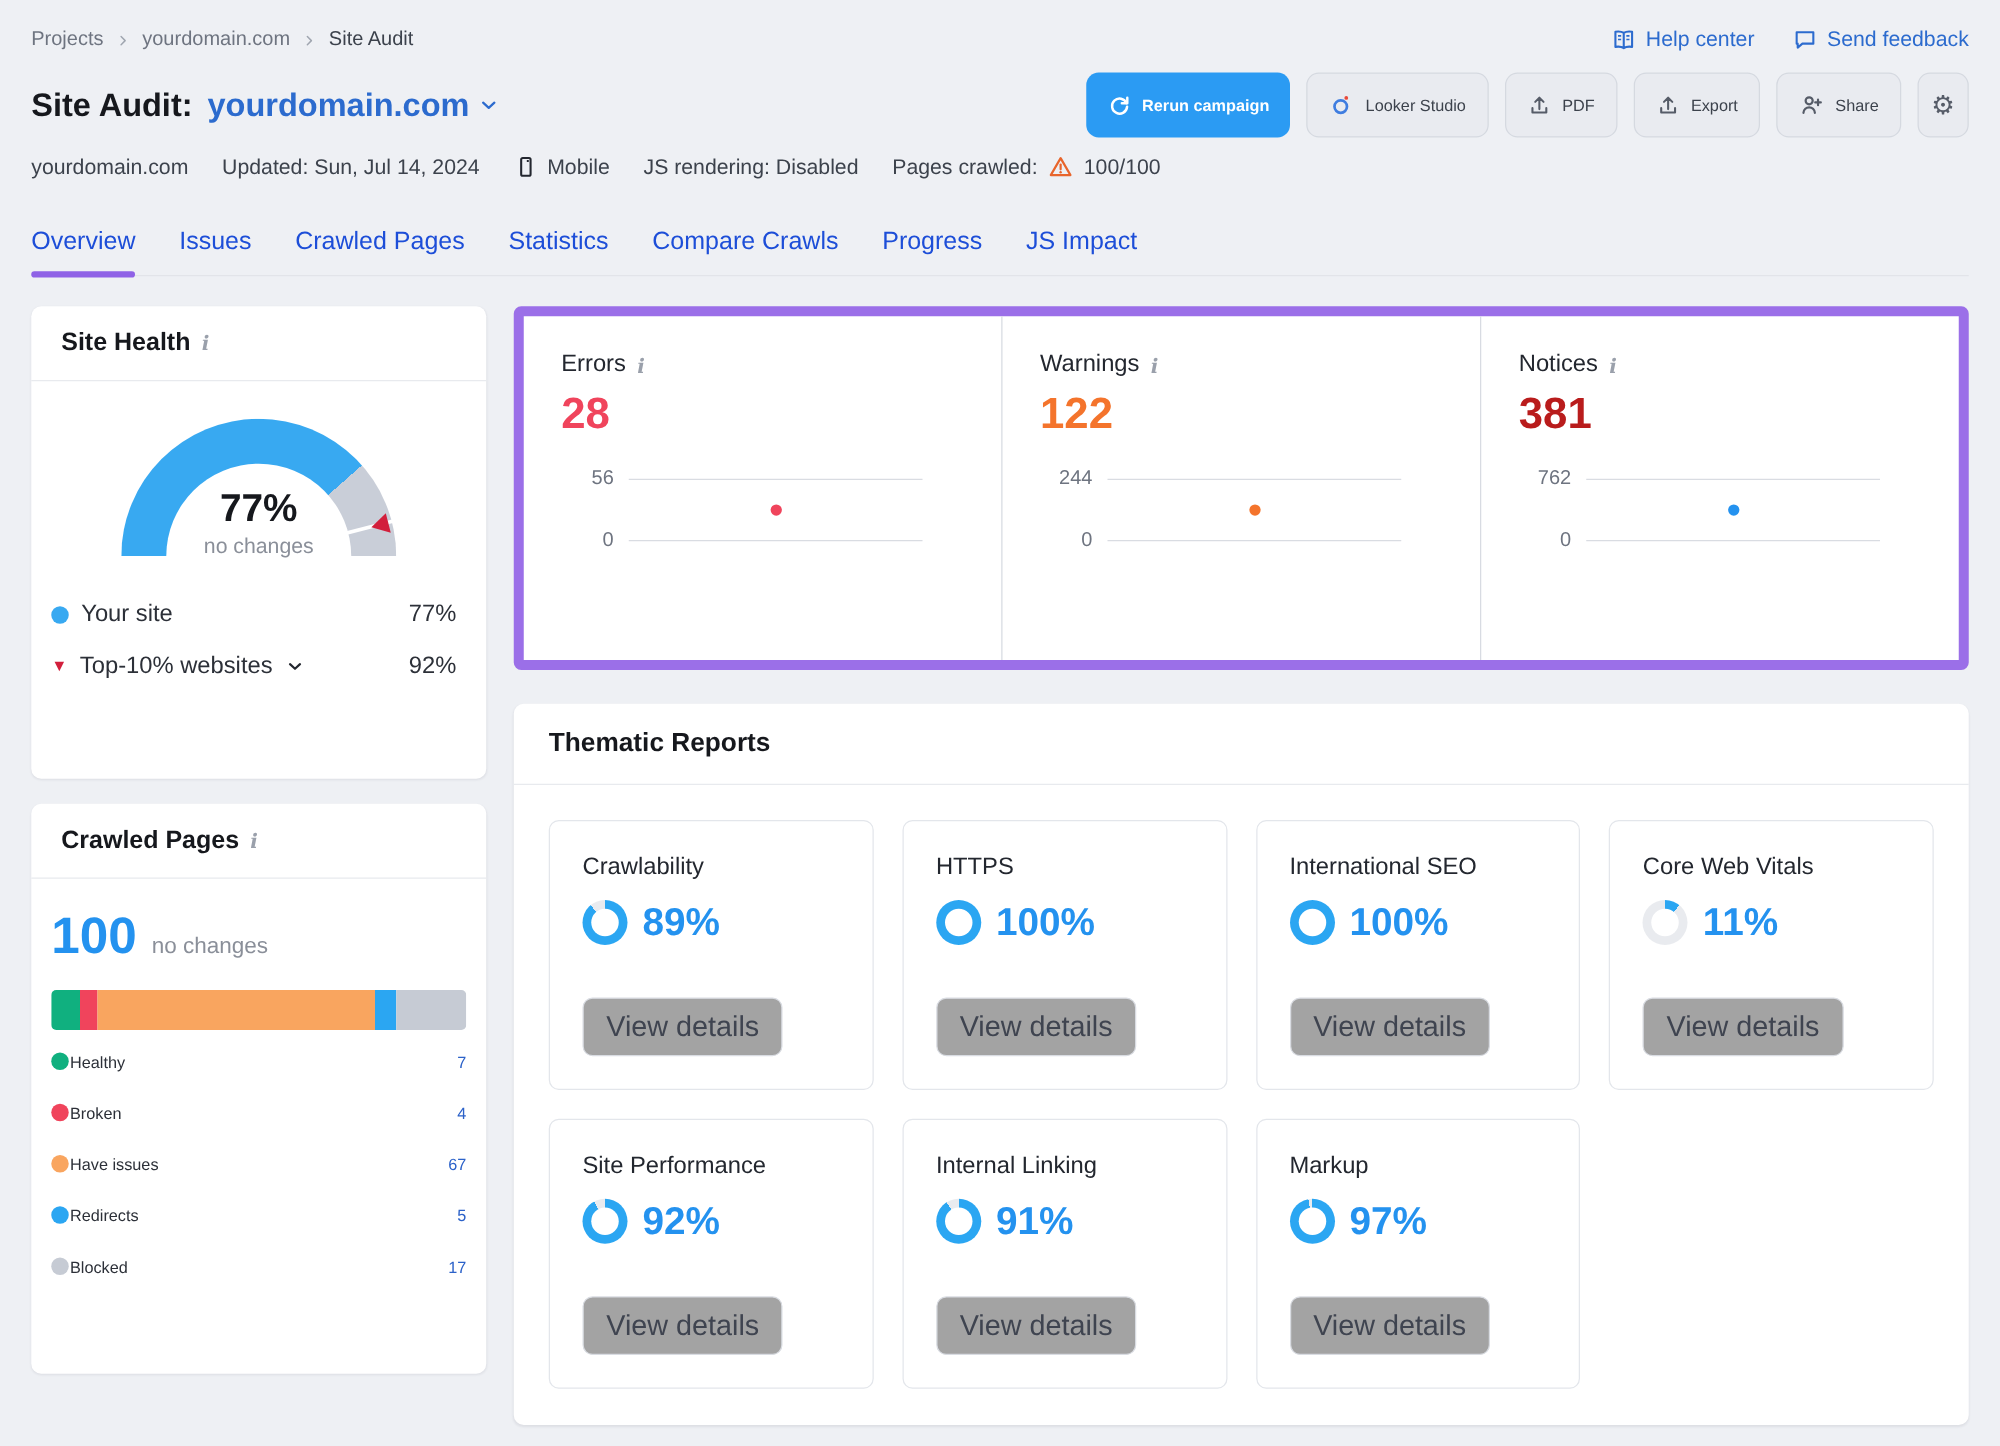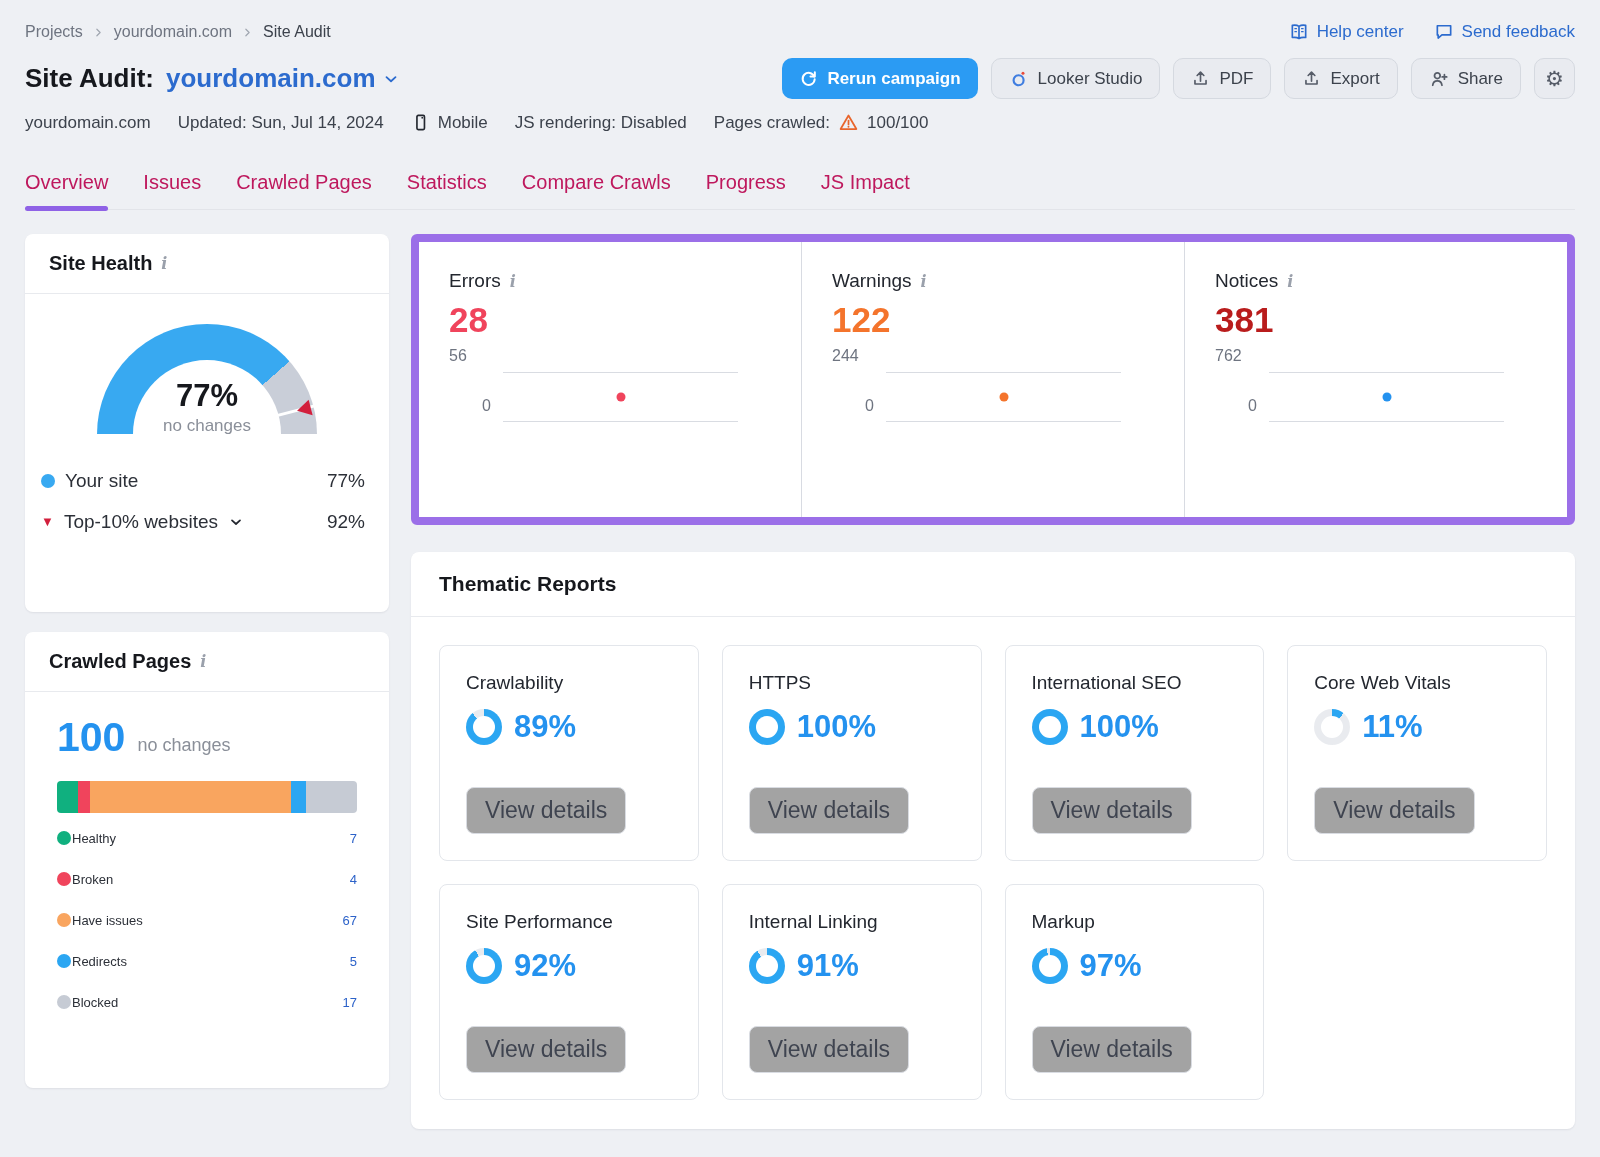--- a/index.html
+++ b/index.html
@@ -18,33 +18,33 @@
   .crumbs .crumb-last { color:#3c424c; }
   .crumbs svg { display:block; }
   .top-links { margin-left:auto; display:flex; gap:30px; }
   .top-link { display:flex; align-items:center; gap:8px; color:#2c6bce; font-size:17px; cursor:pointer; }
 
   
   .title-row { margin-top:16px; display:flex; align-items:center; }
   .page-title { font-size:26px; font-weight:bold; color:#16181d; }
   .title-domain { display:flex; align-items:center; gap:6px; margin-left:12px; color:#2c6bce; font-size:26px; font-weight:bold; cursor:pointer; }
   .btns { margin-left:auto; display:flex; gap:13px; align-items:center; }
-  .btn { display:flex; align-items:center; gap:9px; height:41px; padding:0 17px; border-radius:10px; font-size:17px; cursor:pointer; }
+  .btn { display:flex; align-items:center; gap:9px; height:52px; padding:0 17px; border-radius:10px; font-size:13px; cursor:pointer; }
   .btn-primary { background:#2b9bf3; color:#fff; font-weight:bold; }
   .btn-sec { background:#e9ebf0; border:1px solid #d5d9e0; color:#3c424c; }
   .btn-icon { width:41px; padding:0; justify-content:center; }
   .gear:after { content:"⚙"; font-size:21px; color:#565c68; }
 
   
   .meta-row { margin-top:13px; display:flex; align-items:center; gap:27px; font-size:17px; color:#3c424c; }
   .meta-item { display:flex; align-items:center; gap:8px; }
 
   
   .tabs { margin-top:38px; display:flex; gap:35px; border-bottom:1px solid #e2e4e9; padding:0; }
-  .tab { font-size:20px; color:#be185d; padding-bottom:15px; position:relative; cursor:pointer; }
+  .tab { font-size:20px; color:#1d4ed8; padding-bottom:15px; position:relative; cursor:pointer; }
   .tab.active:after { content:""; position:absolute; left:0; right:0; bottom:-2px; height:5px; border-radius:3px; background:#8f62e6; }
 
   
   .content { display:flex; gap:22px; padding:24px 25px 0 25px; }
   .left-col { width:364px; flex:none; display:flex; flex-direction:column; gap:20px; }
   .right-col { flex:1; display:flex; flex-direction:column; gap:27px; }
   .card { background:#fff; border-radius:8px; box-shadow:0 1px 2px rgba(25,30,45,.08); }
   .card-head { display:flex; align-items:center; gap:9px; padding:18px 24px; font-size:20px; font-weight:bold; border-bottom:1px solid #e8eaee; }
   .info { font-family:"DejaVu Serif",serif; font-style:italic; font-weight:bold; color:#9aa0ab; font-size:16px; cursor:pointer; }
   .info:after { content:"i"; }
@@ -61,38 +61,38 @@
   .gauge-score { font-size:31px; font-weight:bold; color:#16181d; }
   .gauge-change { font-size:17px; color:#8a8f99; margin-top:2px; }
   .sh-legend { padding:4px 24px 24px 16px; }
   .sh-row { display:flex; align-items:center; gap:10px; height:41px; font-size:19px; color:#2c3038; }
   .sh-val { margin-left:auto; color:#2c3038; }
   .dot14 { width:14px; height:14px; border-radius:50%; flex:none; }
   .tri-down { color:#d21f3c; font-size:13px; line-height:1; }
 
   
   .cp-card { height:456px; }
-  .cp-body { padding:22px 32px; }
+  .cp-body { padding:22px 16px; }
   .cp-total-row { display:flex; align-items:baseline; gap:12px; }
   .cp-total { font-size:41px; font-weight:bold; color:#2492ef; }
   .cp-change { font-size:18px; color:#8a8f99; }
   .cp-bar { margin-top:20px; height:32px; border-radius:4px; overflow:hidden; display:flex; }
   .cp-bar span { height:100%; display:block; }
   .cp-legend { margin-top:18px; }
   .cp-row { display:flex; align-items:flex-start; gap:1px; height:41px; font-size:13px; color:#2c3038; }
   .cp-num { margin-left:auto; color:#2c62c9; cursor:pointer; }
 
   
   .issues-panel { border:8px solid #9b6fe8; border-radius:6px; background:#fff; height:291px; display:flex; }
   .issue-col { flex:1; padding:28px 0 0 30px; }
   .issue-col + .issue-col { border-left:1px solid #d8dbe2; }
   .issue-label { display:flex; align-items:center; gap:9px; font-size:19px; color:#23272f; }
   .issue-value { margin-top:8px; font-size:35px; font-weight:bold; }
   .mini-chart { margin-top:32px; display:flex; gap:12px; }
-  .axis { width:42px; height:50px; display:flex; flex-direction:row; justify-content:space-between; font-size:16px; color:#6e7480; text-align:right; }
+  .axis { width:42px; height:50px; display:flex; flex-direction:column; justify-content:space-between; font-size:16px; color:#6e7480; text-align:right; }
   .axis span:first-child { transform:translateY(-50%); }
   .axis span:last-child { transform:translateY(50%); }
   .plot { position:relative; width:235px; height:50px; border-top:1px solid #d9dce2; border-bottom:1px solid #d9dce2; }
   .plot-dot { position:absolute; left:50%; width:9px; height:9px; border-radius:50%; transform:translate(-50%,-50%); }
 
   
   .thematic-card { height:577px; }
   .th-head { padding:20px 28px; font-size:21px; font-weight:bold; border-bottom:1px solid #e8eaee; }
   .th-grid { padding:28px; display:grid; grid-template-columns:repeat(4,1fr); gap:23px; }
   .t-card { border:1px solid #e3e6eb; border-radius:8px; padding:26px; height:216px; display:flex; flex-direction:column; align-items:flex-start; background:#fff; }

